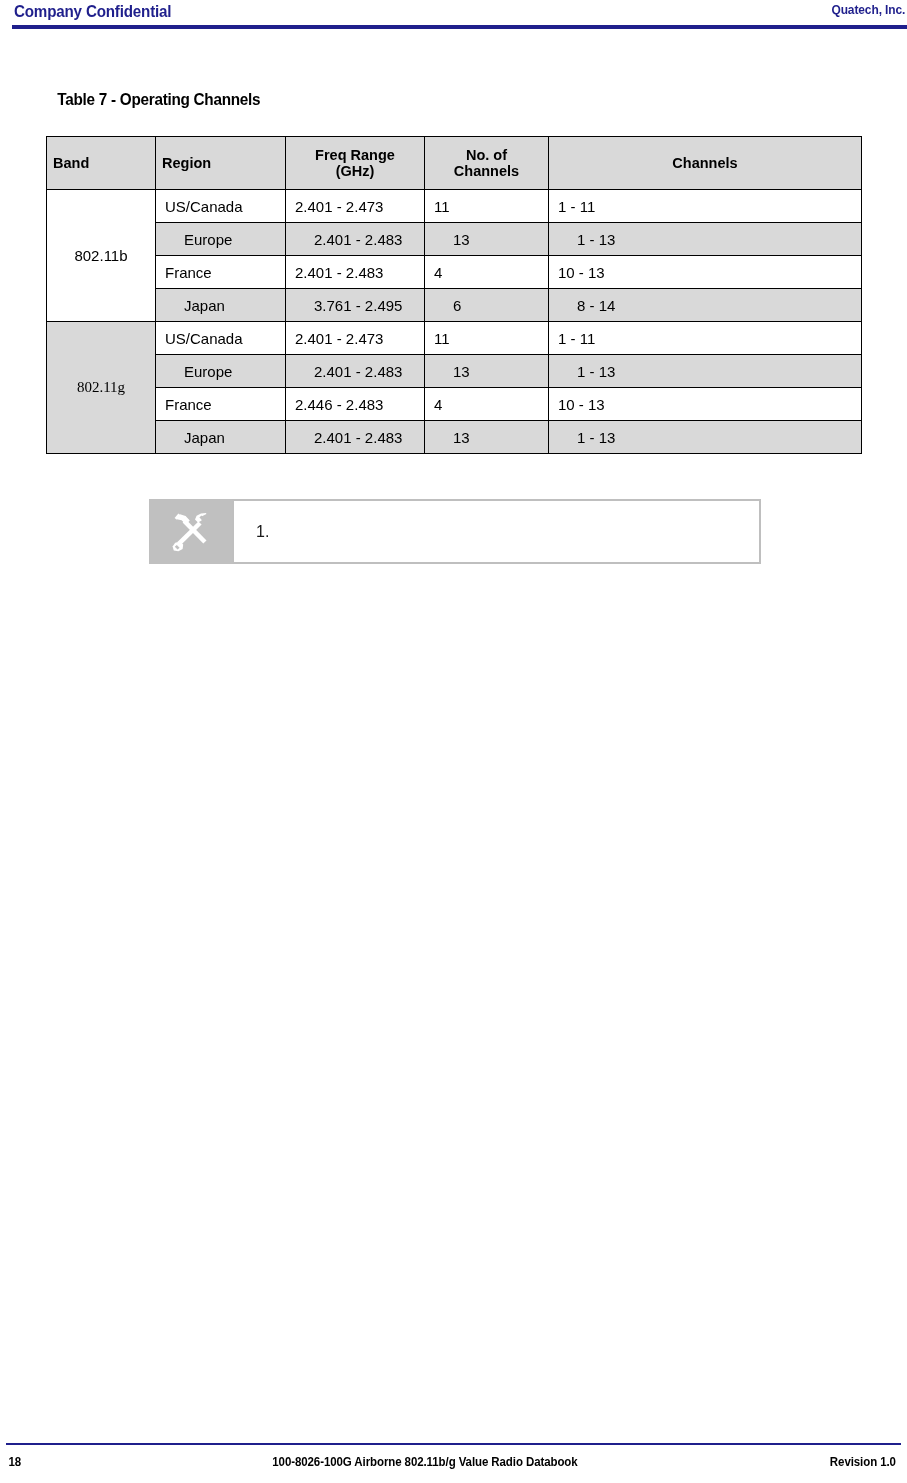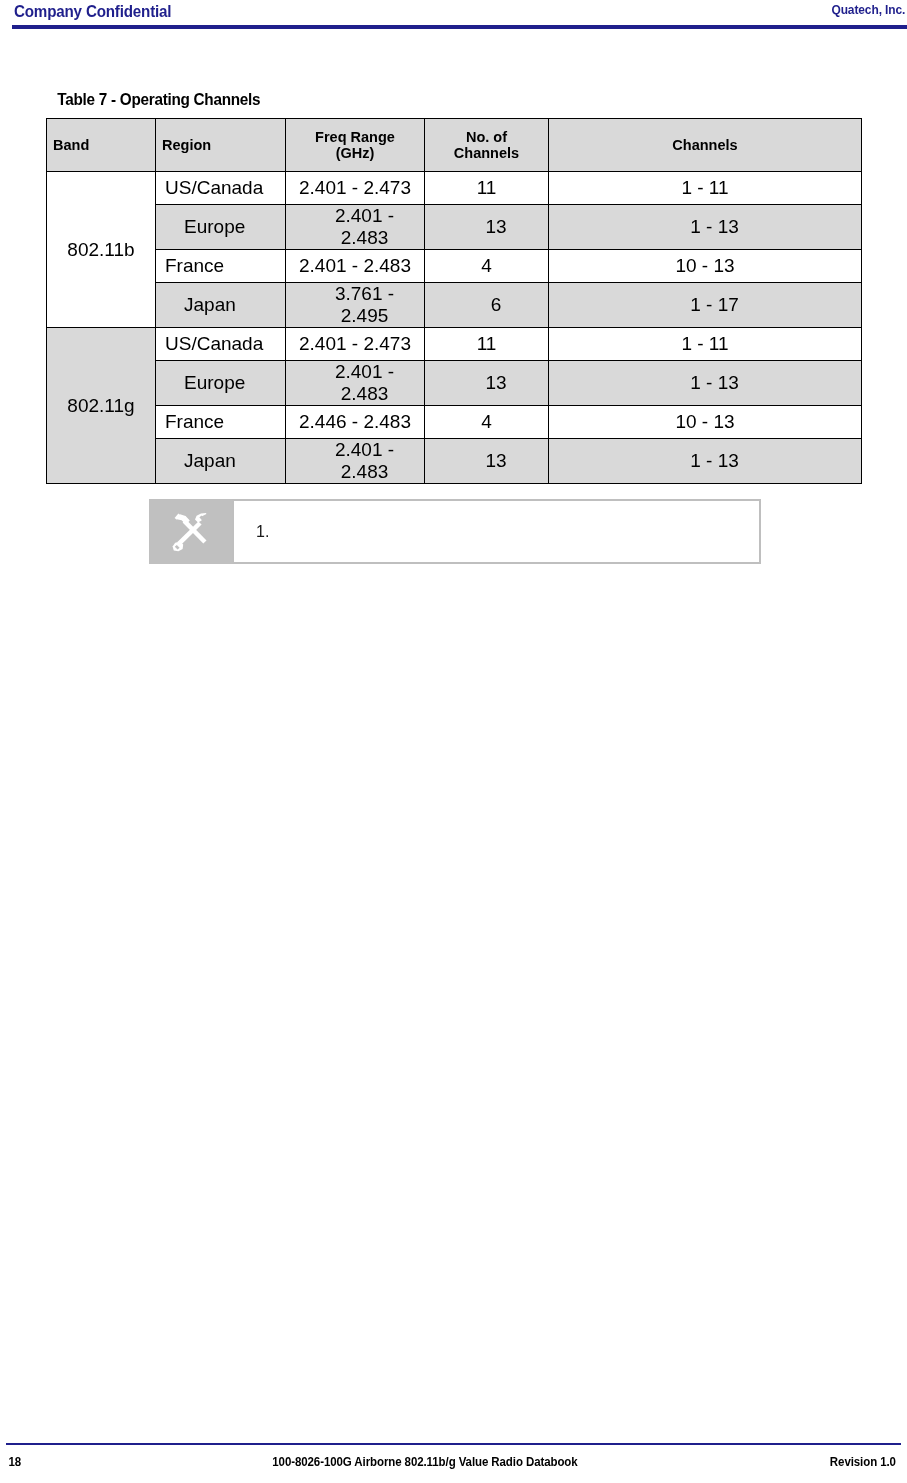--- a/index.html
+++ b/index.html
@@ -74,21 +74,21 @@
   }
   .table-caption span {
     display: inline-block;
     transform: scaleX(0.9);
   }
 
   
   .data-table {
     position: absolute;
     left: 46px;
-    top: 118px;
+    top: 136px;
     width: 815px;
     border-collapse: collapse;
     table-layout: fixed;
     font-size: 14.5px;
   }
   .data-table td, .data-table th {
     border: 1px solid #000000;
     padding: 0;
     vertical-align: middle;
   }
@@ -102,45 +102,45 @@
   }
   th.h-band, th.h-region {
     text-align: left;
   }
   th.h-freq, th.h-nch, th.h-channels {
     text-align: center;
   }
 
   .data-table tbody td {
     height: 32px;
-    font-size: 19px;
+    font-size: 15px;
     padding: 0 9px;
   }
   td.c-band {
     text-align: center;
     vertical-align: middle;
   }
   td.c-region {
     text-align: left;
   }
   td.c-freq, td.c-nch, td.c-channels {
-    text-align: center;
   }
   tr.row-shaded td {
     background: #d9d9d9;
     padding-left: 28px;
   }
   tr.row-plain td {
     background: #ffffff;
   }
   td.band-plain {
     background: #ffffff !important;
   }
   td.band-shaded {
     background: #d9d9d9 !important;
+    font-family: Liberation Serif, serif;
   }
 
   
   col.col-band     { width: 109px; }
   col.col-region   { width: 130px; }
   col.col-freq     { width: 139px; }
   col.col-nch      { width: 124px; }
   col.col-channels { width: 313px; }
 
   
@@ -268,21 +268,21 @@
     <tr class="row-plain">
       <td class="c-region">France</td>
       <td class="c-freq">2.401 - 2.483</td>
       <td class="c-nch">4</td>
       <td class="c-channels">10 - 13</td>
     </tr>
     <tr class="row-shaded">
       <td class="c-region">Japan</td>
       <td class="c-freq">3.761 - 2.495</td>
       <td class="c-nch">6</td>
-      <td class="c-channels">1 - 17</td>
+      <td class="c-channels">8 - 14</td>
     </tr>
 
     <tr class="row-plain">
       <td class="c-band band-shaded" rowspan="4">802.11g</td>
       <td class="c-region">US/Canada</td>
       <td class="c-freq">2.401 - 2.473</td>
       <td class="c-nch">11</td>
       <td class="c-channels">1 - 11</td>
     </tr>
     <tr class="row-shaded">

